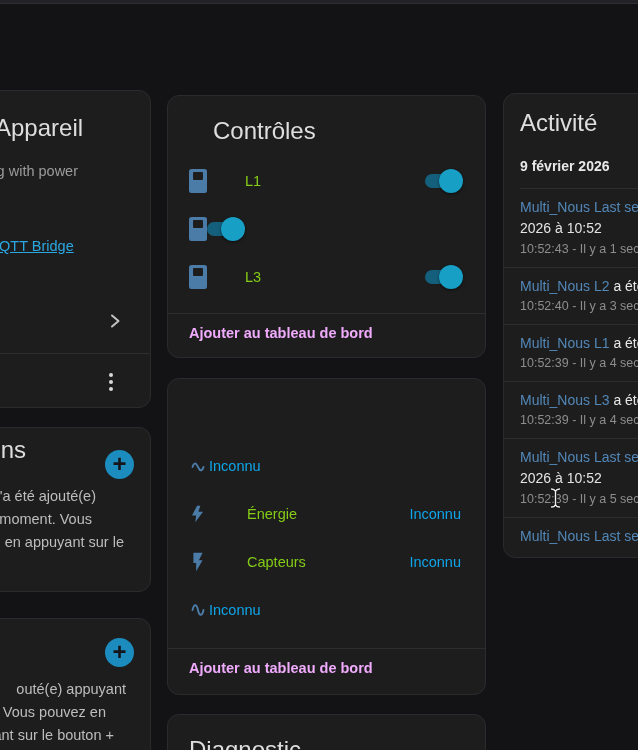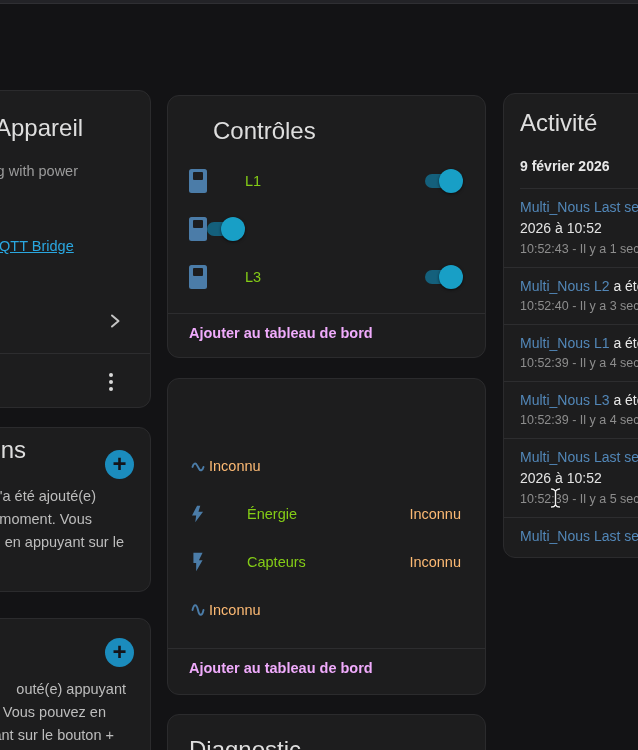--- a/index.html
+++ b/index.html
@@ -32,21 +32,21 @@
   .empty-line { font-size:14.5px; color:#bdbdbd; }
   .plus-btn { position:absolute; width:29px; height:29px; border-radius:50%;
     background:#1b8cbd; color:#15151a; font-size:24px; font-weight:700;
     display:flex; align-items:center; justify-content:center; cursor:pointer;
     line-height:1; padding-bottom:2px; }
 
   
   .rows { position:absolute; left:0; right:0; }
   .row { height:48px; display:flex; align-items:center; padding:0 24px 0 21px; cursor:pointer; }
   .row-label { font-size:14.5px; color:#84cc16; margin-left:38px; flex:1; }
-  .row-value { font-size:14.5px; color:#fdba74; }
+  .row-value { font-size:14.5px; color:#0ea5e9; }
   .sw-icon { width:18px; height:24px; background:#4b7ca8; border-radius:2.5px;
     position:relative; flex:none; }
   .sw-icon i { position:absolute; left:4px; top:3px; width:10px; height:8px;
     background:#1d1d1e; border-radius:1px; }
   .sens-icon { width:22px; height:22px; flex:none; margin-left:-2px; }
   .toggle { position:relative; width:36px; height:14px; border-radius:7px;
     background:#14607c; cursor:pointer; flex:none; }
   .toggle .knob { position:absolute; right:-2px; top:-5px; width:24px; height:24px;
     border-radius:50%; background:#189fc6; box-shadow:0 1px 3px rgba(0,0,0,.55); }
   .footer-link { position:absolute; left:21px; font-size:14.5px; font-weight:700;

